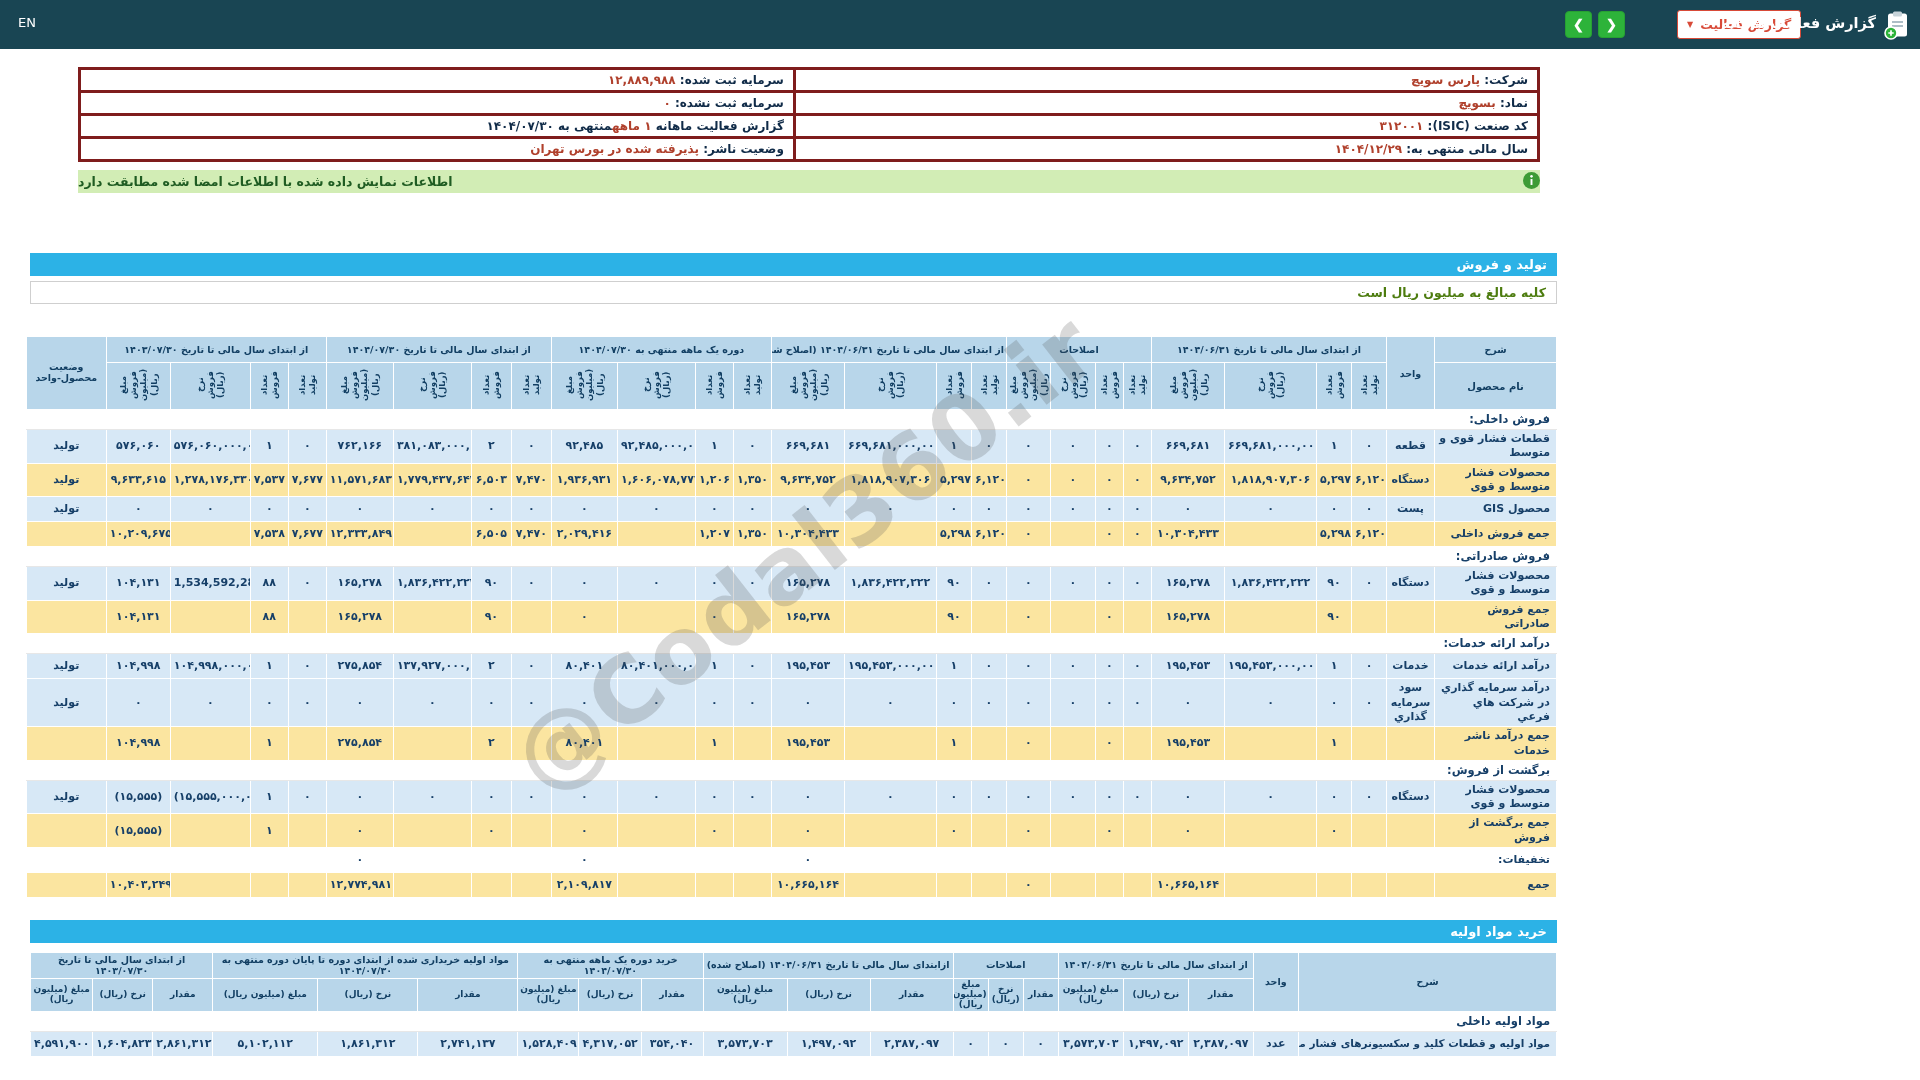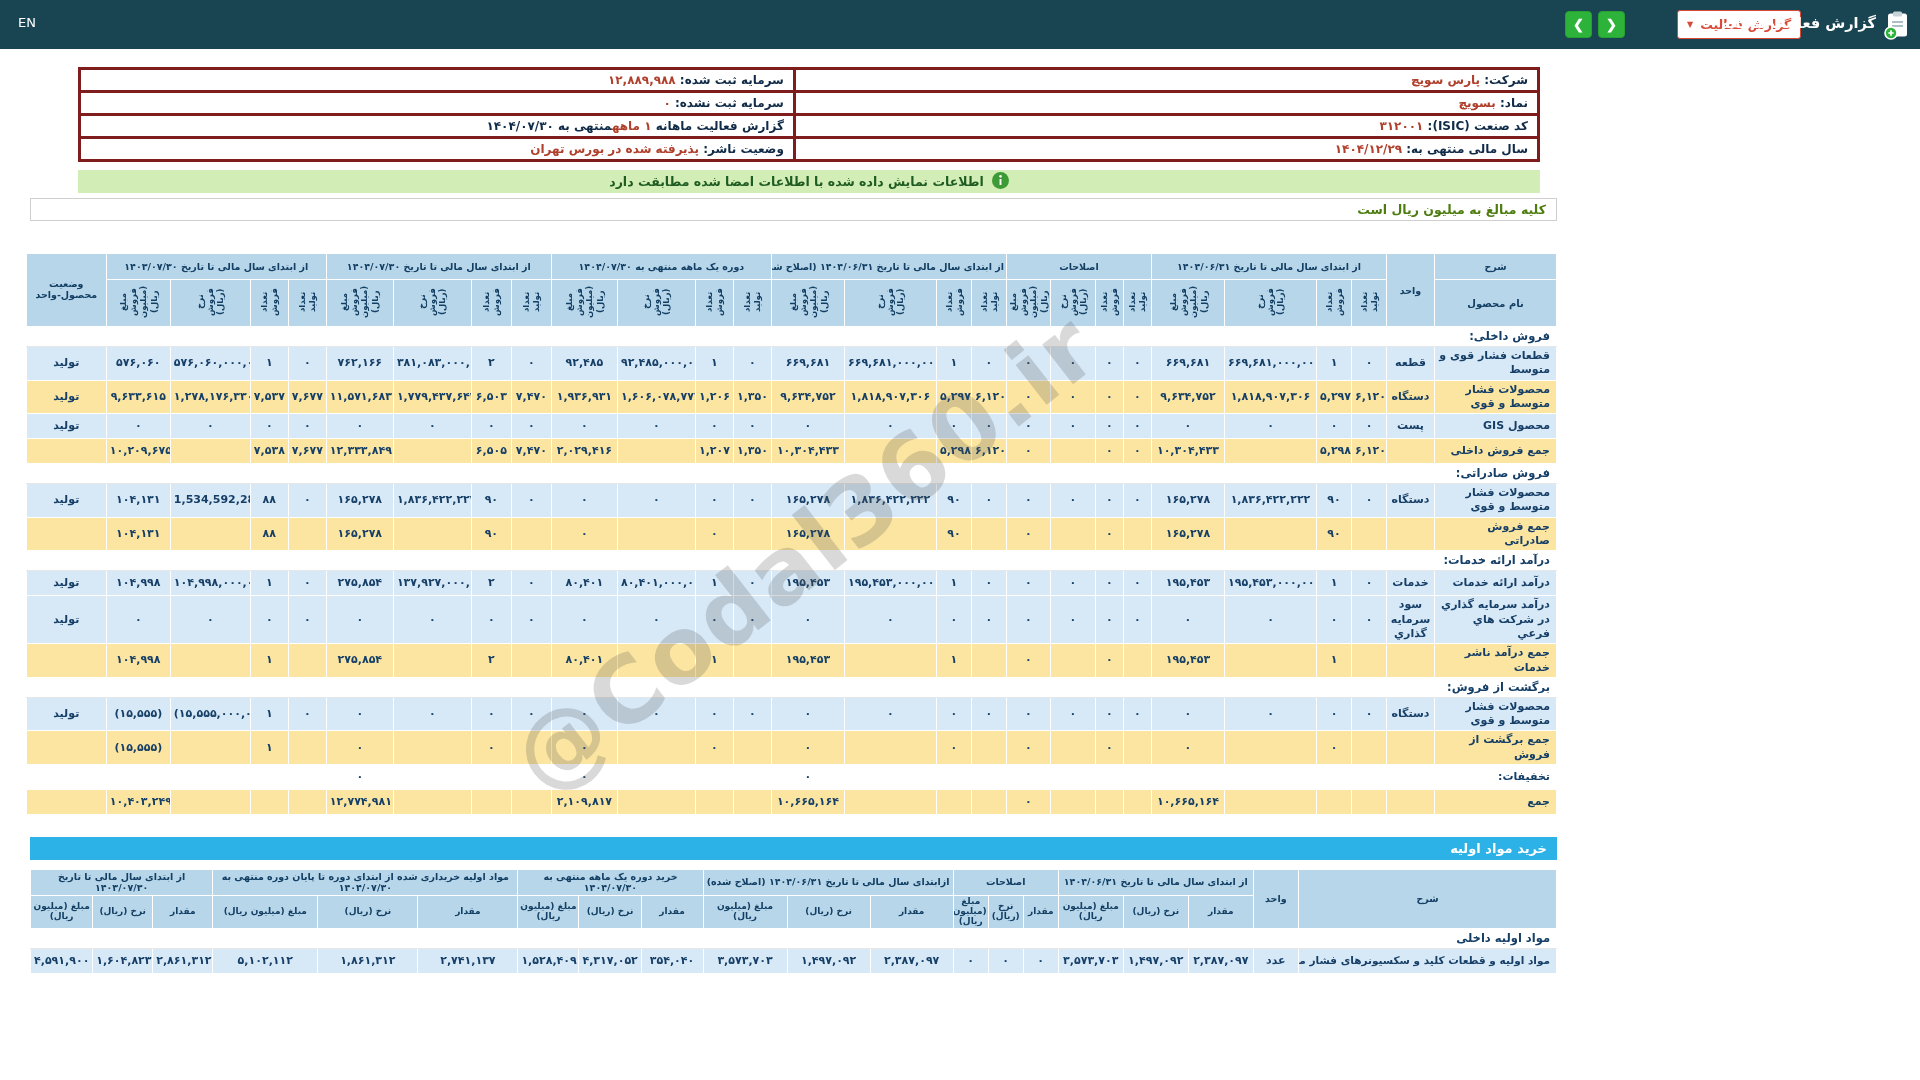--- a/index.html
+++ b/index.html
@@ -22,21 +22,21 @@
   
   .content{position:absolute;top:49px;left:30px;width:1527px;direction:rtl;}
   .inset{margin-right:17px;margin-left:48px;}
 
   table.info{width:1462px;border-collapse:collapse;margin-top:18px;border-bottom:2px solid #8b3325;}
   table.info td{border:3px solid #7f1d1d;height:23px;padding:0 9px;font-size:12px;background:#fff;}
   table.info td.r{width:51%;} table.info td.l{width:49%;}
   .info-label{font-weight:bold;color:#102b48;}
   .info-value{font-weight:bold;color:#b0402c;}
 
-  .banner{margin-top:8px;height:23px;background:#d2edb5;display:flex;align-items:center;justify-content:center;
+  .banner{margin-top:8px;height:23px;background:#d2edb5;display:flex;align-items:center;justify-content:space-between;
     gap:8px;font-size:12.5px;font-weight:bold;color:#1f5c22;}
 
   .amounts-box{width:246px;height:24px;margin:9px auto 0 0;border:1px solid #9a9a9a;background:#fff;
     display:flex;align-items:center;justify-content:center;font-size:12px;font-weight:bold;color:#222;}
 
   .blue-bar{height:23px;background:#2cb2e6;color:#fff;font-size:13px;font-weight:bold;
     display:flex;align-items:center;padding:0 10px;}
   .bar1{margin-top:60px;}
   .bar2{margin-top:22px;}
   .note-row{margin-top:5px;height:23px;border:1px solid #cfcfcf;background:#fff;font-size:12.5px;font-weight:bold;
@@ -130,20 +130,21 @@
       <svg width="17" height="17" viewBox="0 0 16 16">
         <circle cx="8" cy="8" r="8" fill="#3d9b35"></circle>
         <rect x="7.1" y="6.6" width="1.8" height="5.6" fill="#ffffff"></rect>
         <circle cx="8" cy="4.1" r="1.2" fill="#ffffff"></circle>
       </svg>
     </span>
     <span>اطلاعات نمایش داده شده با اطلاعات امضا شده مطابقت دارد</span>
   </div>
 
 
+  <div class="blue-bar bar1">تولید و فروش</div>
   <div class="note-row">کلیه مبالغ به میلیون ریال است</div>
 
   <table class="data-table t1">
       <colgroup>
         <col style="width: 122px;">
         <col style="width: 48px;">
         <col style="width: 35px;">
         <col style="width: 35px;">
         <col style="width: 92px;">
         <col style="width: 73px;">

